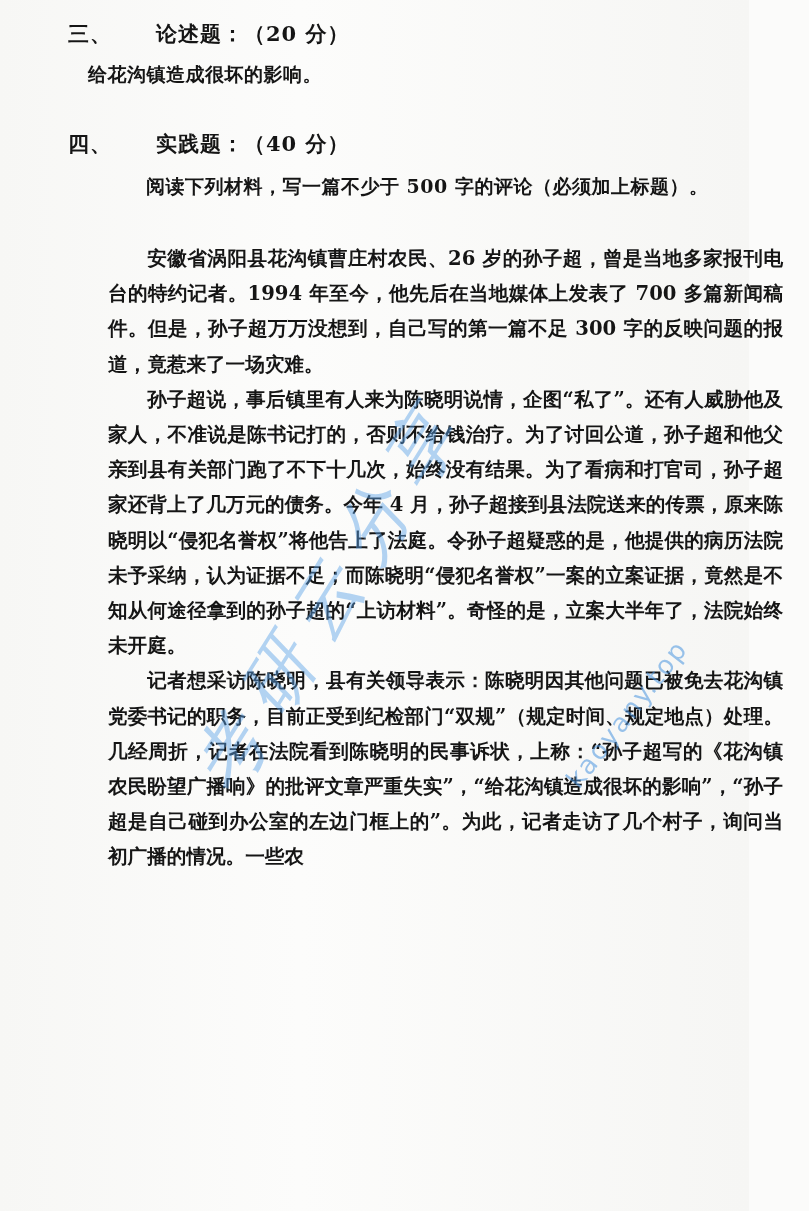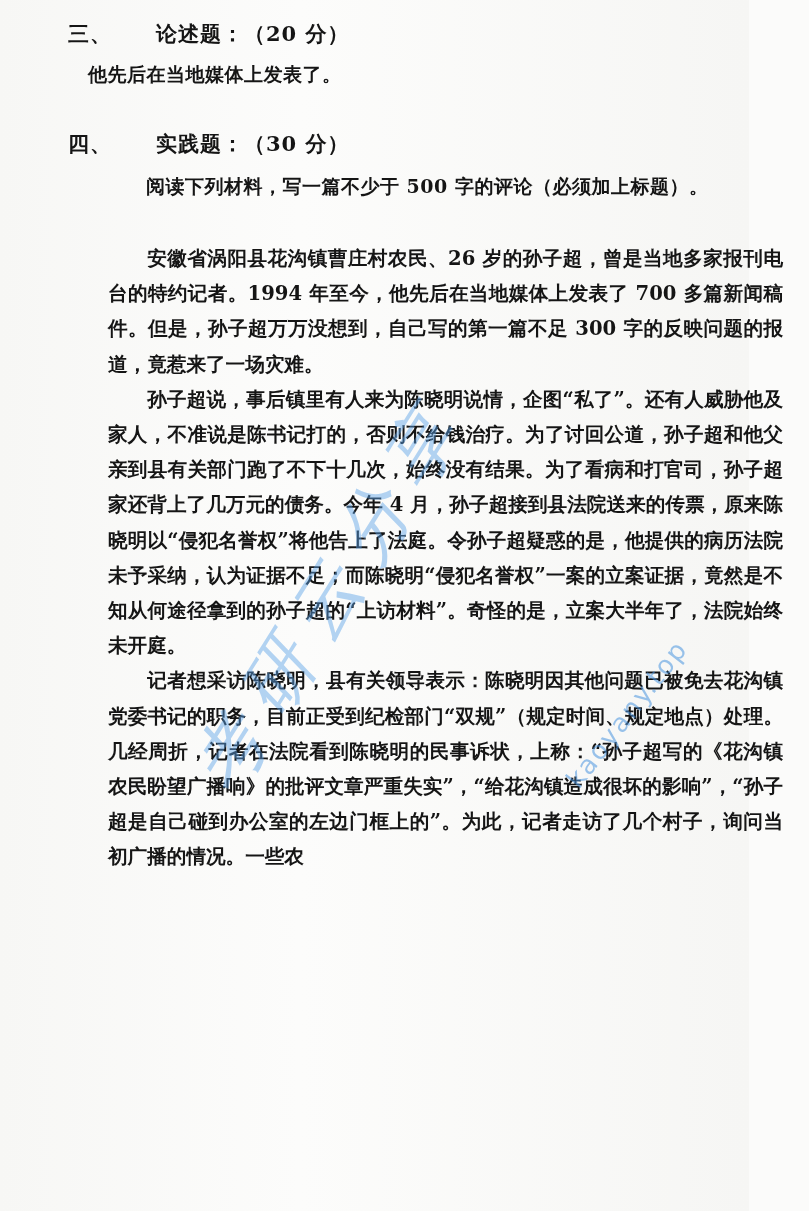--- a/index.html
+++ b/index.html
@@ -81,24 +81,24 @@
     }
   </style>
 </head>
 <body>
 
 <div class="page">
 
   <div class="section-heading" style="left:68px; top:20px;">
     <span class="num">三、</span><span>论述题：（20 分）</span>
   </div>
-  <div class="prompt" style="left:88px; top:62px;">他先后在当地媒体上发表了。</div>
+  <div class="prompt" style="left:88px; top:62px;">给花沟镇造成很坏的影响。</div>
 
   <div class="section-heading" style="left:68px; top:130px;">
-    <span class="num">四、</span><span>实践题：（30 分）</span>
+    <span class="num">四、</span><span>实践题：（40 分）</span>
   </div>
   <div class="prompt" style="left:108px; top:174px;margin-left:38px;">阅读下列材料，写一篇不少于 500 字的评论（必须加上标题）。</div>
 
   <div class="article">
     <p>安徽省涡阳县花沟镇曹庄村农民、26 岁的孙子超，曾是当地多家报刊电台的特约记者。1994 年至今，他先后在当地媒体上发表了 700 多篇新闻稿件。但是，孙子超万万没想到，自己写的第一篇不足 300 字的反映问题的报道，竟惹来了一场灾难。</p>
     <p>孙子超说，事后镇里有人来为陈晓明说情，企图“私了”。还有人威胁他及家人，不准说是陈书记打的，否则不给钱治疗。为了讨回公道，孙子超和他父亲到县有关部门跑了不下十几次，始终没有结果。为了看病和打官司，孙子超家还背上了几万元的债务。今年 4 月，孙子超接到县法院送来的传票，原来陈晓明以“侵犯名誉权”将他告上了法庭。令孙子超疑惑的是，他提供的病历法院未予采纳，认为证据不足；而陈晓明“侵犯名誉权”一案的立案证据，竟然是不知从何途径拿到的孙子超的“上访材料”。奇怪的是，立案大半年了，法院始终未开庭。</p>
     <p>记者想采访陈晓明，县有关领导表示：陈晓明因其他问题已被免去花沟镇党委书记的职务，目前正受到纪检部门“双规”（规定时间、规定地点）处理。几经周折，记者在法院看到陈晓明的民事诉状，上称：“孙子超写的《花沟镇农民盼望广播响》的批评文章严重失实”，“给花沟镇造成很坏的影响”，“孙子超是自己碰到办公室的左边门框上的”。为此，记者走访了几个村子，询问当初广播的情况。一些农</p>
   </div>
 
   <div class="watermark wm-cn">考研云分享</div>

